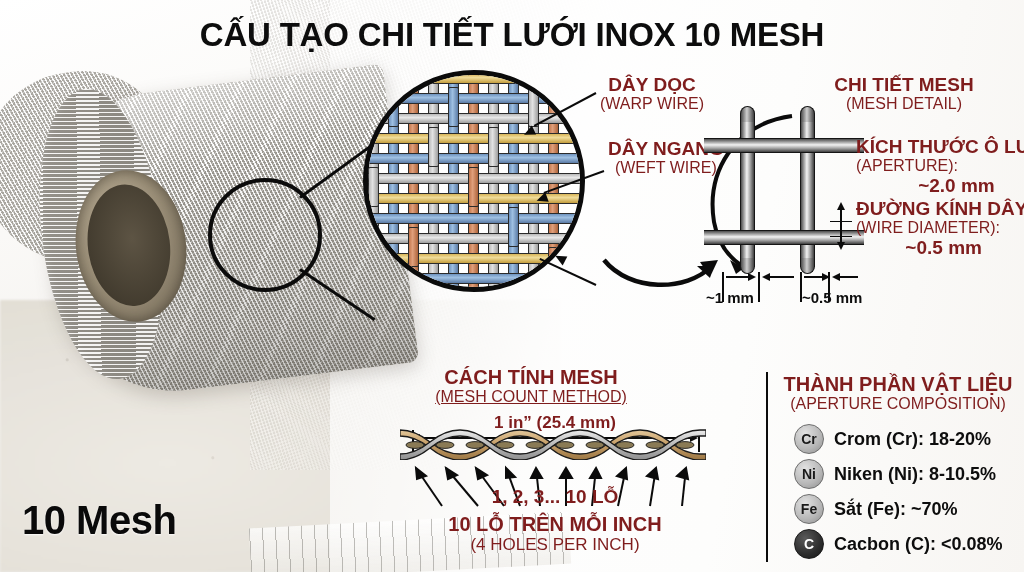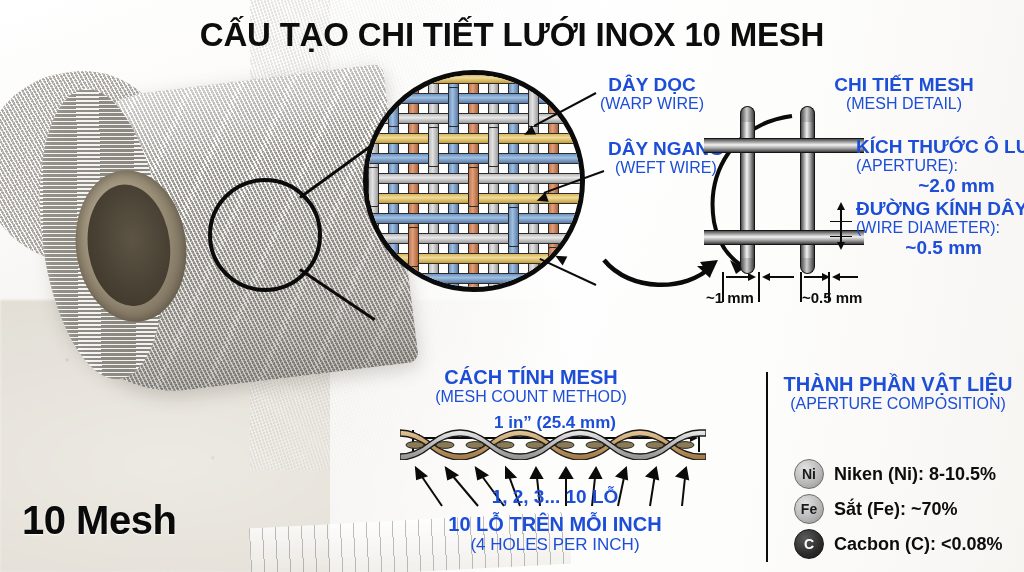--- a/index.html
+++ b/index.html
@@ -144,21 +144,21 @@
   .v-wire{width:11px;height:230px;top:-8px;}
   .h-wire{height:11px;width:230px;left:-8px;}
   .c-gray{background:linear-gradient(90deg,#b9b9b9,#e3e3e3 40%,#9d9d9d);}
   .c-gray-h{background:linear-gradient(180deg,#b9b9b9,#e8e8e8 40%,#9d9d9d);}
   .c-blue{background:linear-gradient(90deg,#6f93bf,#9fc0e2 40%,#5b7ba6);}
   .c-blue-h{background:linear-gradient(180deg,#6f93bf,#9fc0e2 40%,#5b7ba6);}
   .c-rust{background:linear-gradient(90deg,#c4764b,#e0a07c 40%,#ad6339);}
   .c-gold-h{background:linear-gradient(180deg,#d8b558,#f0dc9a 40%,#c49e3e);}
 
   
-  .lbl{position:absolute;color:#1d4ed8;}
+  .lbl{position:absolute;color:#7f1d1d;}
   .lbl .l1{font-size:19px;font-weight:bold;line-height:1.12;white-space:nowrap;}
   .lbl .l2{font-size:16px;font-weight:normal;line-height:1.12;white-space:nowrap;}
   .lbl.ctr{text-align:center;}
 
   .pointer{position:absolute;background:#0b0b0b;height:2px;transform-origin:left center;}
   .arrowhead{
     position:absolute;width:0;height:0;
     border-left:11px solid #0b0b0b;
     border-top:5.5px solid transparent;
     border-bottom:5.5px solid transparent;
@@ -379,21 +379,21 @@
   <div class="ah-l" style="left:762px;top:273px;"></div>
   <div class="dim-line" style="left:804px;top:276px;width:20px;height:1.6px;"></div>
   <div class="ah-r" style="left:822px;top:273px;"></div>
   <div class="dim-line" style="left:838px;top:276px;width:20px;height:1.6px;"></div>
   <div class="ah-l" style="left:832px;top:273px;"></div>
   <div class="dim-text" style="left:706px;top:289px;">~1 mm</div>
   <div class="dim-text" style="left:802px;top:289px;">~0.5 mm</div>
 
   <div class="lbl ctr" style="left:416px;top:366px;width:230px;">
     <div class="l1" style="font-size:20px;">CÁCH TÍNH MESH</div>
-    <div class="l2" style="font-size:16px;">(MESH COUNT METHOD)</div>
+    <div class="l2" style="font-size:16px;text-decoration:underline;">(MESH COUNT METHOD)</div>
   </div>
   <div class="lbl ctr" style="left:440px;top:413px;width:230px;">
     <div class="l1" style="font-size:17px;">1 in” (25.4 mm)</div>
   </div>
 
   <div class="dim-tick" style="left:412px;top:430px;height:22px;"></div>
   <div class="dim-tick" style="left:698px;top:430px;height:22px;"></div>
   <div class="dim-line" style="left:418px;top:437px;width:276px;height:2.2px;"></div>
   <div class="ah-l" style="left:412px;top:434px;"></div>
   <div class="ah-r" style="left:690px;top:434px;"></div>
@@ -463,20 +463,24 @@
     <div class="l1" style="font-size:20px;">10 LỖ TRÊN MỖI INCH</div>
     <div class="l2" style="font-size:17px;">(4 HOLES PER INCH)</div>
   </div>
 
   <div class="divider"></div>
   <div class="lbl ctr" style="left:776px;top:373px;width:244px;">
     <div class="l1" style="font-size:20px;">THÀNH PHẦN VẬT LIỆU</div>
     <div class="l2" style="font-size:16px;">(APERTURE COMPOSITION)</div>
   </div>
 
+  <div class="mat-row" style="left:794px;top:424px;">
+    <div class="badge">Cr</div>
+    <div class="mat-text">Crom (Cr): 18-20%</div>
+  </div>
   <div class="mat-row" style="left:794px;top:459px;">
     <div class="badge">Ni</div>
     <div class="mat-text">Niken (Ni): 8-10.5%</div>
   </div>
   <div class="mat-row" style="left:794px;top:494px;">
     <div class="badge">Fe</div>
     <div class="mat-text">Sắt (Fe): ~70%</div>
   </div>
   <div class="mat-row" style="left:794px;top:529px;">
     <div class="badge dark">C</div>

